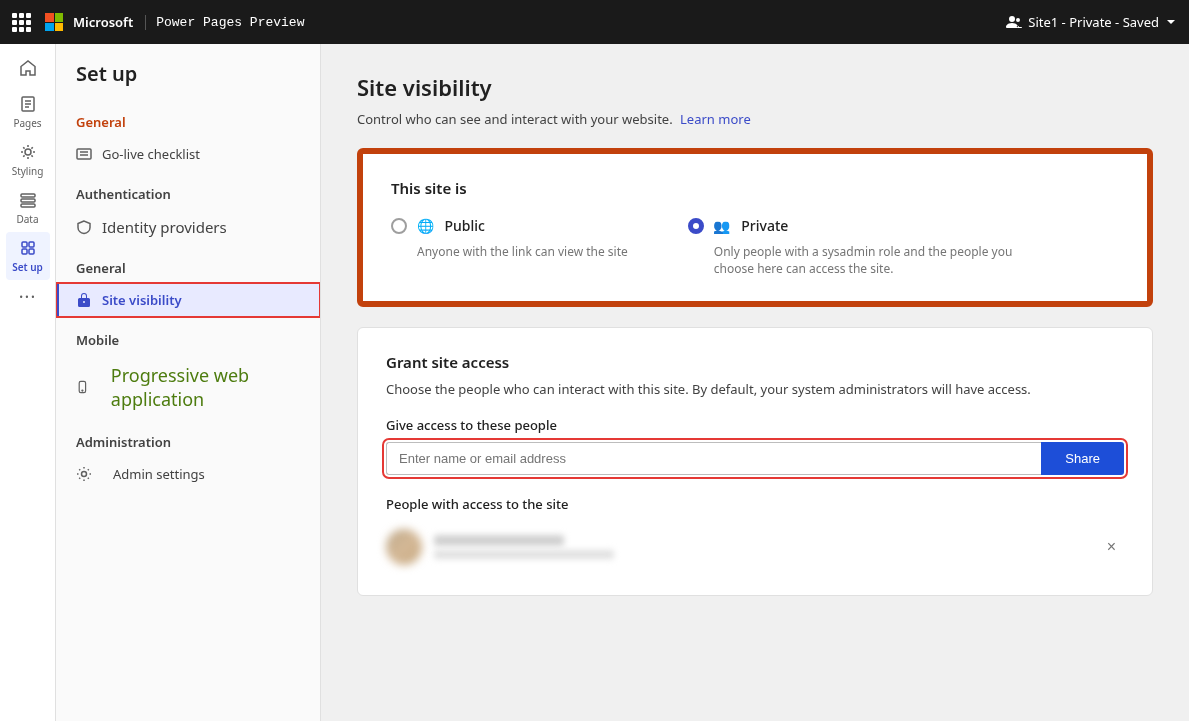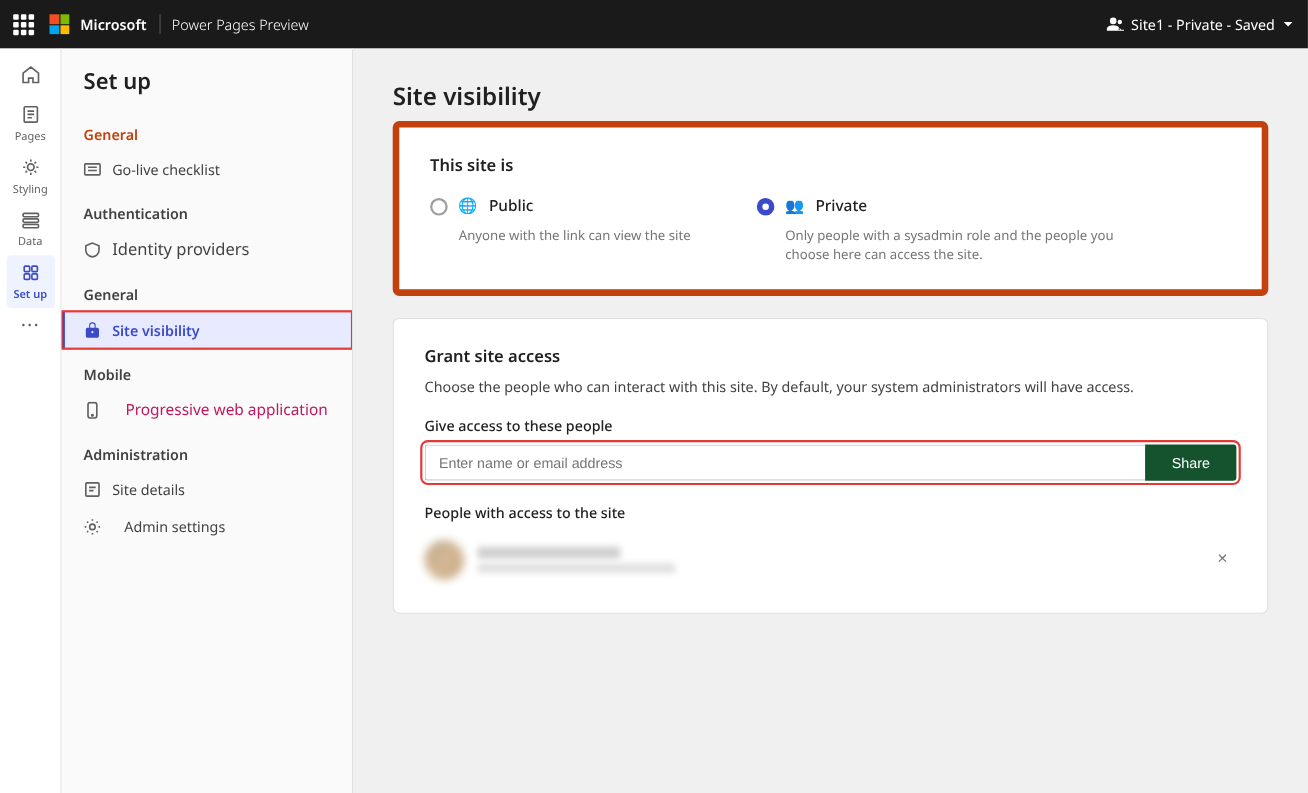--- a/index.html
+++ b/index.html
@@ -21,21 +21,21 @@
         <span style="background:#fff; border-radius:1px;"></span>
         <span style="background:#fff; border-radius:1px;"></span>
     </div>
     <div style="display:grid; grid-template-columns:1fr 1fr; gap:1px; width:18px; height:18px;">
       <div style="background:#f25022;"></div>
       <div style="background:#7fba00;"></div>
       <div style="background:#00a4ef;"></div>
       <div style="background:#ffb900;"></div>
     </div>
     <span style="color:#fff; font-size:13px; font-weight:600;">Microsoft</span>
-    <span style="color:#fff; font-size:13px; font-weight:300; border-left:1px solid #555; padding-left:10px; margin-left:2px;">Power Pages Preview</span>
+    <span style="color:#fff; font-size:13px; font-weight:300; border-left:1px solid #555; padding-left:10px; margin-left:2px;font-family:Liberation Mono, monospace;">Power Pages Preview</span>
     <div style="flex:1;"></div>
     <div style="display:flex; align-items:center; gap:6px; color:#fff; font-size:13px; cursor:pointer;">
       <svg width="16" height="16" viewBox="0 0 16 16" fill="#fff">
           <path d="M6 8a3 3 0 100-6 3 3 0 000 6zm-5 6s-1 0-1-1 1-4 6-4 6 3 6 4-1 1-1 1H1zm11-6a2 2 0 100-4 2 2 0 000 4zm1 5a1 1 0 00-1-1c-.5 0-1 .1-1.5.3A5.5 5.5 0 0112 14h3s1 0 1-1z"></path>
         </svg>
       <span>Site1 - Private - Saved</span>
       <svg width="12" height="12" viewBox="0 0 12 12" fill="#fff">
           <path d="M2 4l4 4 4-4"></path>
         </svg>
     </div>
@@ -108,48 +108,44 @@
 
       <div style="font-size:13px; font-weight:600; color:#424242; padding:14px 20px 6px;">General</div>
       <div style="display:flex; align-items:center; gap:10px; padding:8px 17px; cursor:pointer; color:#3b4bc8; font-size:13px; font-weight:600; background:#e8eaff; border-left:3px solid #3b4bc8; outline:2px solid #e53935; outline-offset:-1px;">
         <svg width="16" height="16" viewBox="0 0 16 16" fill="#3b4bc8">
             <path d="M8 1a3 3 0 00-3 3v2H3.5A1.5 1.5 0 002 7.5v6A1.5 1.5 0 003.5 15h9a1.5 1.5 0 001.5-1.5v-6A1.5 1.5 0 0012.5 6H11V4a3 3 0 00-3-3zm2 5H6V4a2 2 0 014 0v2zm-2 3a1 1 0 110 2 1 1 0 010-2z"></path>
           </svg>
         <span>Site visibility</span>
       </div>
 
       <div style="font-size:13px; font-weight:600; color:#424242; padding:14px 20px 6px;">Mobile</div>
-      <div style="display:flex; align-items:center; gap:22px; padding:8px 20px; cursor:pointer; color:#be185d; font-size:14px;">
+      <div style="display:flex; align-items:center; gap:22px; padding:8px 20px; cursor:pointer; color:#4d7c0f; font-size:18px;">
         <svg width="16" height="16" viewBox="0 0 16 16" fill="none" stroke="#616161" stroke-width="1.5">
             <rect x="4" y="1" width="8" height="14" rx="2"></rect>
             <circle cx="8" cy="12.5" r="0.7" fill="#616161"></circle>
           </svg>
         <span>Progressive web application</span>
       </div>
 
       <div style="font-size:13px; font-weight:600; color:#424242; padding:14px 20px 6px;">Administration</div>
-      <div style="display:flex; align-items:center; gap:10px; padding:8px 20px; cursor:pointer; color:#424242; font-size:13px;">
-        <svg width="16" height="16" viewBox="0 0 16 16" fill="none" stroke="#616161" stroke-width="1.5">
-            <rect x="2" y="2" width="12" height="12" rx="1"></rect>
-            <line x1="5" y1="6" x2="11" y2="6"></line>
-            <line x1="5" y1="9" x2="9" y2="9"></line>
-          </svg>
-        <span>Site details</span>
-      </div>
       <div style="display:flex; align-items:center; gap:21px; padding:8px 20px; cursor:pointer; color:#424242; font-size:13px;">
         <svg width="16" height="16" viewBox="0 0 16 16" fill="none" stroke="#616161" stroke-width="1.5">
             <circle cx="8" cy="8" r="2.5"></circle>
             <path d="M8 1v1.5M8 13.5V15M1 8h1.5M13.5 8H15M3.2 3.2l1 1M11.8 11.8l1 1M12.8 3.2l-1 1M4.2 11.8l-1 1"></path>
           </svg>
         <span>Admin settings</span>
       </div>
     </div>
 
     <div style="flex:1; overflow-y:auto; padding:28px 36px; background:#f0f0f0;">
       <h1 style="font-size:22px; font-weight:600; color:#212121; margin-bottom:8px;">Site visibility</h1>
+      <p style="font-size:13px; color:#424242; margin-bottom:20px;">
+        <span>Control who can see and interact with your website.</span>
+        <a href="#" style="color:#3b4bc8; text-decoration:none; margin-left:4px;">Learn more</a>
+      </p>
 
       <div style="background:#fff; border:6px solid #c2410c; border-radius:6px; padding:24px 28px; margin-bottom:20px;">
         <div style="font-size:15px; font-weight:600; margin-bottom:18px;">This site is</div>
         <div style="display:flex; gap:60px; align-items:flex-start;">
 
           <div style="display:flex; flex-direction:column; gap:8px; cursor:pointer;">
             <div style="display:flex; align-items:center; gap:10px;">
               <div style="width:16px; height:16px; border-radius:50%; border:2px solid #9e9e9e; background:#fff; flex-shrink:0; cursor:pointer;"></div>
               <span style="color:#424242;">🌐</span>
               <span style="font-size:14px; font-weight:500; color:#212121;">Public</span>
@@ -167,21 +163,21 @@
           </div>
         </div>
       </div>
 
       <div style="background:#fff; border:1px solid #e0e0e0; border-radius:6px; padding:24px 28px;">
         <div style="font-size:15px; font-weight:600; margin-bottom:8px;">Grant site access</div>
         <div style="font-size:13px; color:#424242; margin-bottom:18px;">Choose the people who can interact with this site. By default, your system administrators will have access.</div>
         <div style="font-size:13px; font-weight:500; margin-bottom:8px;">Give access to these people</div>
         <div style="display:flex; outline:2px solid #e53935; outline-offset:2px; border-radius:3px; max-width:780px;">
           <input style="flex: 1 1 0%; border-top: 1px solid rgb(189, 189, 189); border-bottom: 1px solid rgb(189, 189, 189); border-left: 1px solid rgb(189, 189, 189); border-image: initial; border-right: none; border-radius: 3px 0px 0px 3px; padding: 8px 12px; font-size: 13px; color: #c2410c; outline: none;" type="text" placeholder="Enter name or email address">
-          <button style="background:#14532d; color:#fff; border:none; padding:8px 24px; font-size:13px; font-weight:500; cursor:pointer; border-radius:0 3px 3px 0; white-space:nowrap;">Share</button>
+          <button style="background:#1d4ed8; color:#fff; border:none; padding:8px 24px; font-size:13px; font-weight:500; cursor:pointer; border-radius:0 3px 3px 0; white-space:nowrap;">Share</button>
         </div>
         <div style="font-size:13px; font-weight:500; margin:20px 0 10px;">People with access to the site</div>
         <div style="display:flex; align-items:center; gap:12px; padding:6px 0; max-width:780px;">
           <div style="width:36px; height:36px; border-radius:50%; background:linear-gradient(135deg, #bca88a 0%, #d4b896 50%, #c8aa82 100%); filter:blur(4px); flex-shrink:0;"></div>
           <div style="flex:1; display:flex; flex-direction:column; gap:4px;">
             <div style="width:130px; height:11px; background:#d0d0d0; border-radius:3px; filter:blur(3px);"></div>
             <div style="width:180px; height:9px; background:#e0e0e0; border-radius:3px; filter:blur(3px);"></div>
           </div>
           <button style="background:none; border:none; font-size:16px; color:#757575; cursor:pointer; padding:4px 8px;">×</button>
         </div>

